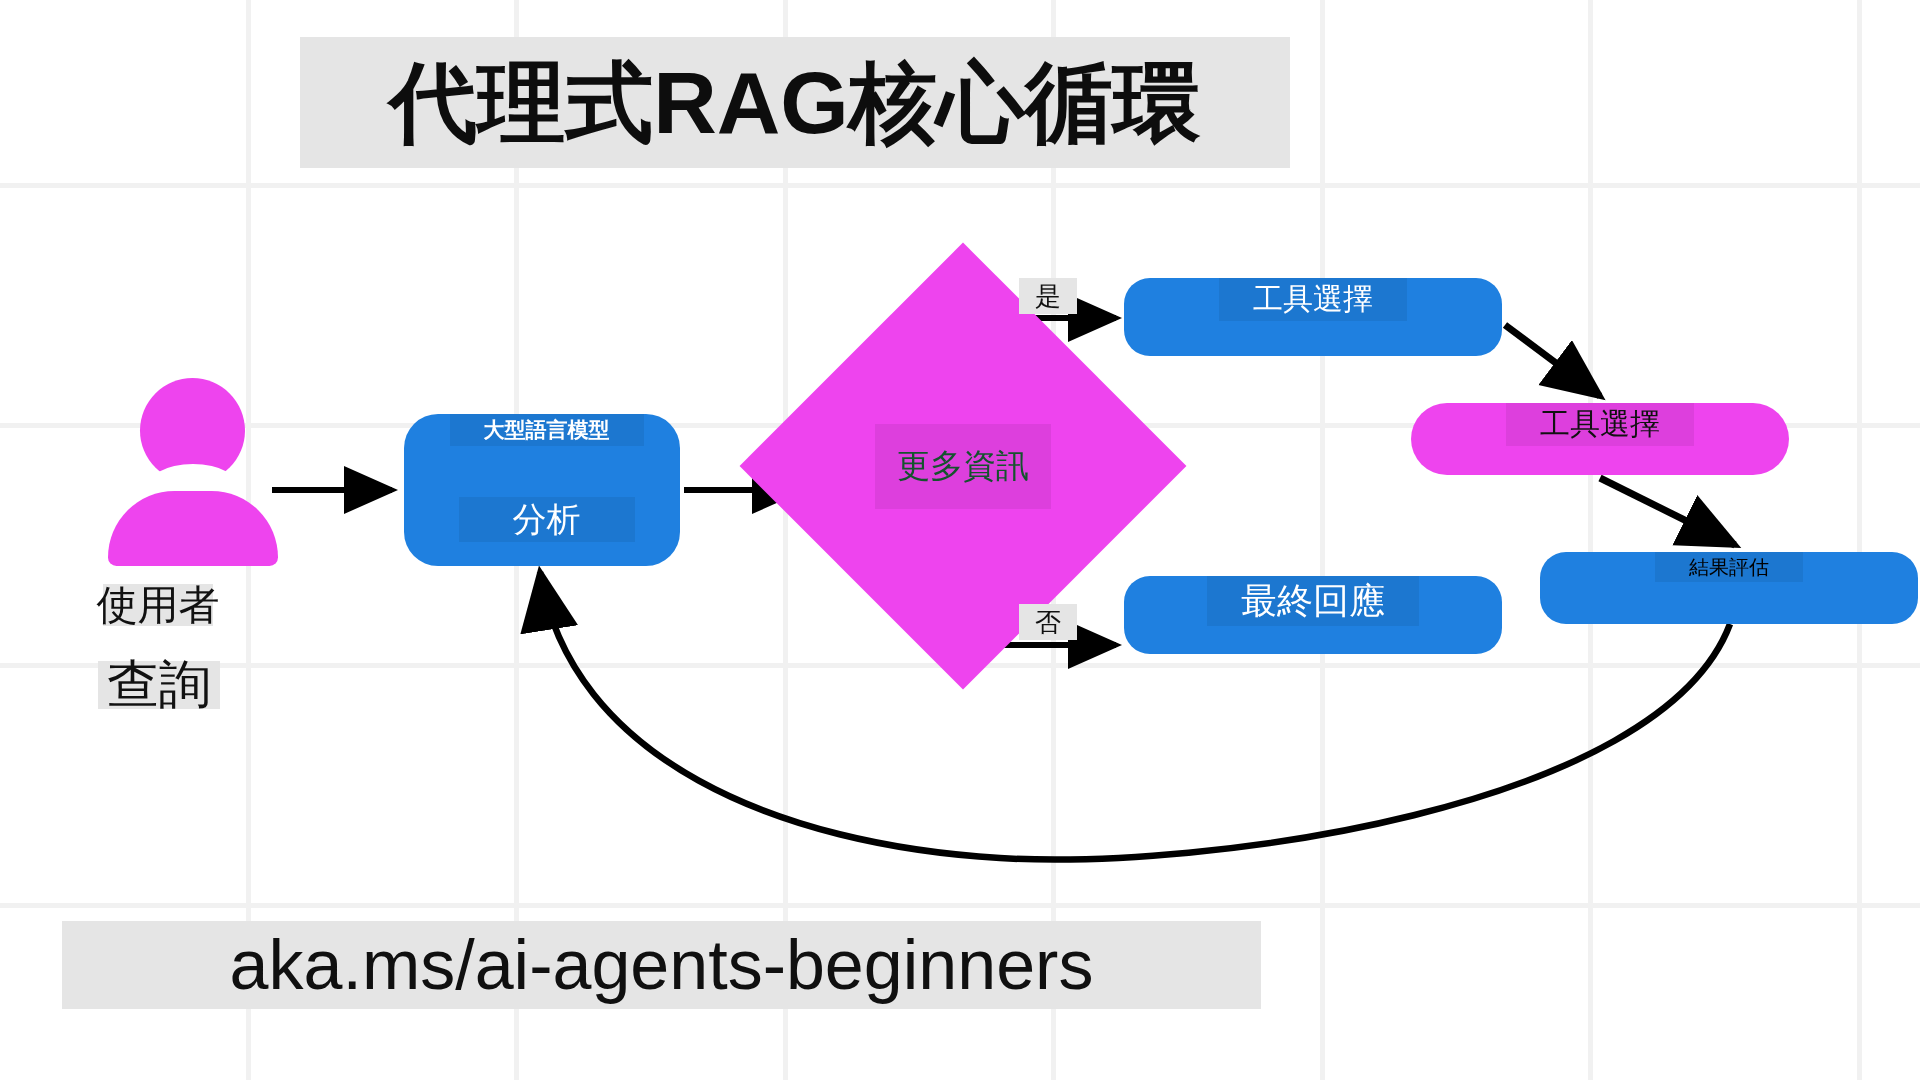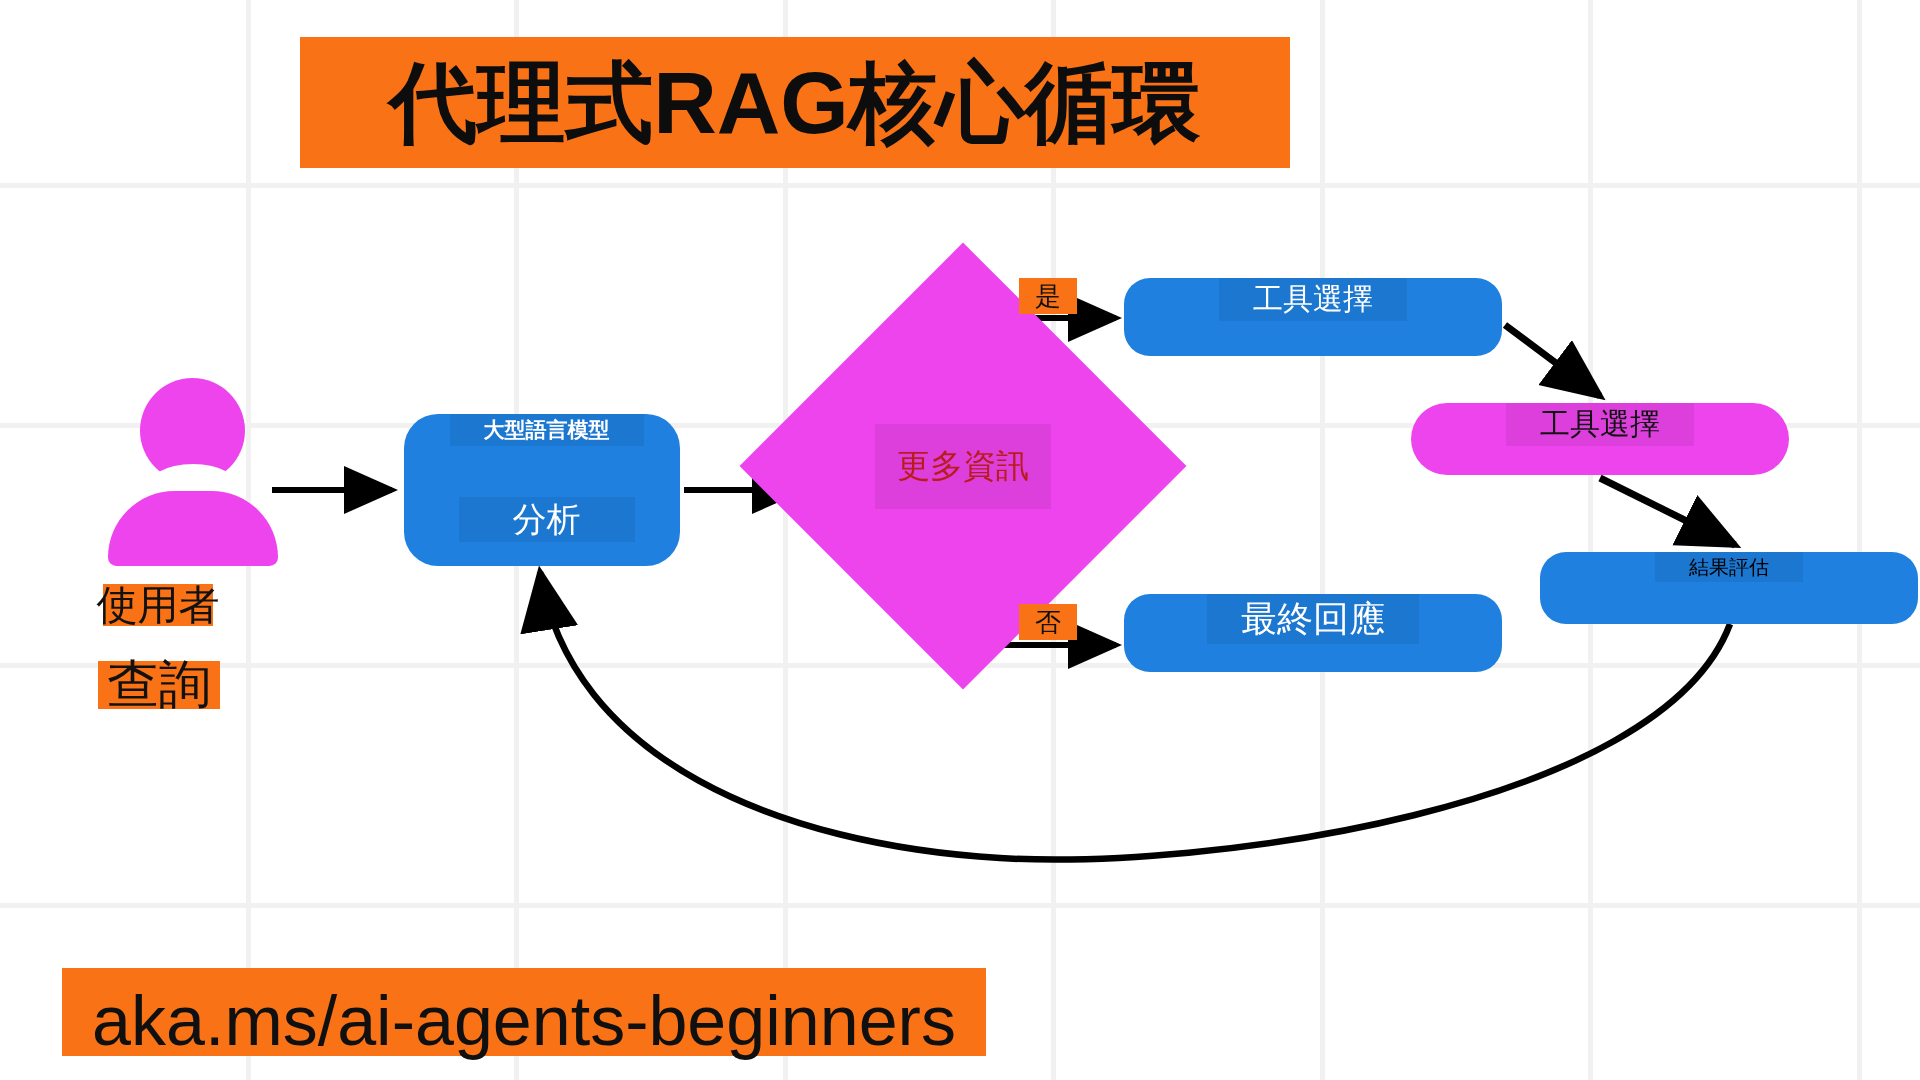--- a/index.html
+++ b/index.html
@@ -33,21 +33,21 @@
   
   .edges {
     position: absolute; left: 0; top: 0;
     width: 1920px; height: 1080px;
     pointer-events: none;
   }
 
   
   .band {
     position: absolute;
-    background: #f97316;
+    background: #e5e5e5;
     display: flex;
     align-items: center;
     justify-content: center;
     white-space: nowrap;
   }
 
   
   #title-band {
     left: 300px; top: 37px;
     width: 990px; height: 131px;
@@ -55,22 +55,22 @@
   #title-text {
     font-size: 88px;
     font-weight: 700;
     color: #0d0d0d;
     letter-spacing: 0px;
     line-height: 1;
   }
 
   
   #footer-band {
-    left: 62px; top: 968px;
-    width: 924px; height: 88px; align-items: flex-end;
+    left: 62px; top: 921px;
+    width: 1199px; height: 88px;
   }
   #footer-text {
     font-size: 70px;
     font-weight: 400;
     color: #101010;
     line-height: 1;
   }
 
   
   #user-icon {
@@ -165,21 +165,21 @@
     left: 0; top: 0; width: 316px; height: 316px;
     display: flex;
     flex-direction: column;
     align-items: center;
     justify-content: center;
     gap: 14px;
   }
   #node-decision .dl {
     background: rgba(0,0,0,0.07);
     font-size: 33px;
-    color: #b91c1c;
+    color: #14532d;
     padding: 20px 22px;
     white-space: nowrap;
   }
 
   
   #node-tool-select {
     left: 1124px; top: 278px;
     width: 378px; height: 78px;
   }
   #node-tool-select .inner-band {
@@ -199,21 +199,21 @@
   #node-result-eval {
     left: 1540px; top: 552px;
     width: 378px; height: 72px;
   }
   #node-result-eval .inner-band {
     font-size: 20px; color: #000000;
   }
 
   
   #node-final {
-    left: 1124px; top: 594px;
+    left: 1124px; top: 576px;
     width: 378px; height: 78px;
   }
   #node-final .inner-band {
     font-size: 36px; color: #ffffff;
   }
 
   
   #edge-label-yes {
     left: 1019px; top: 278px;
     width: 58px; height: 36px;

